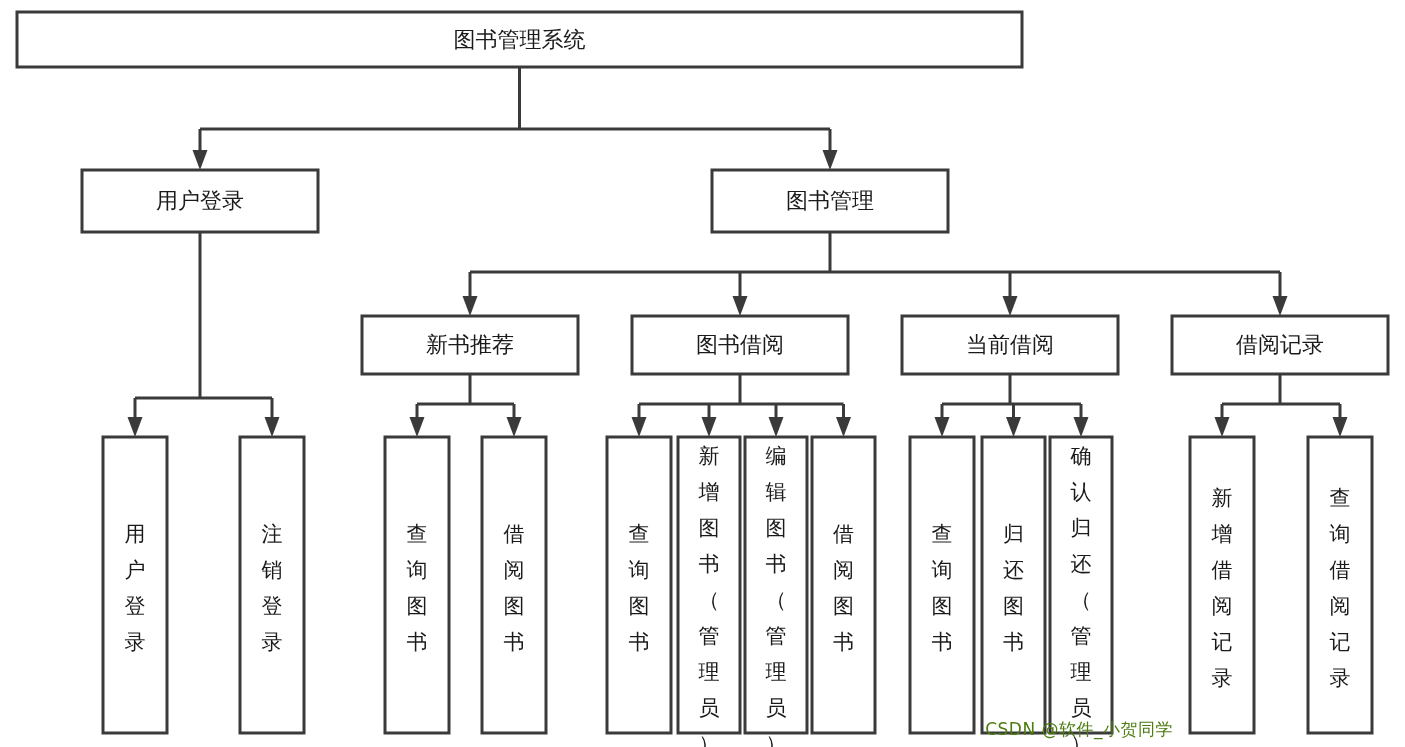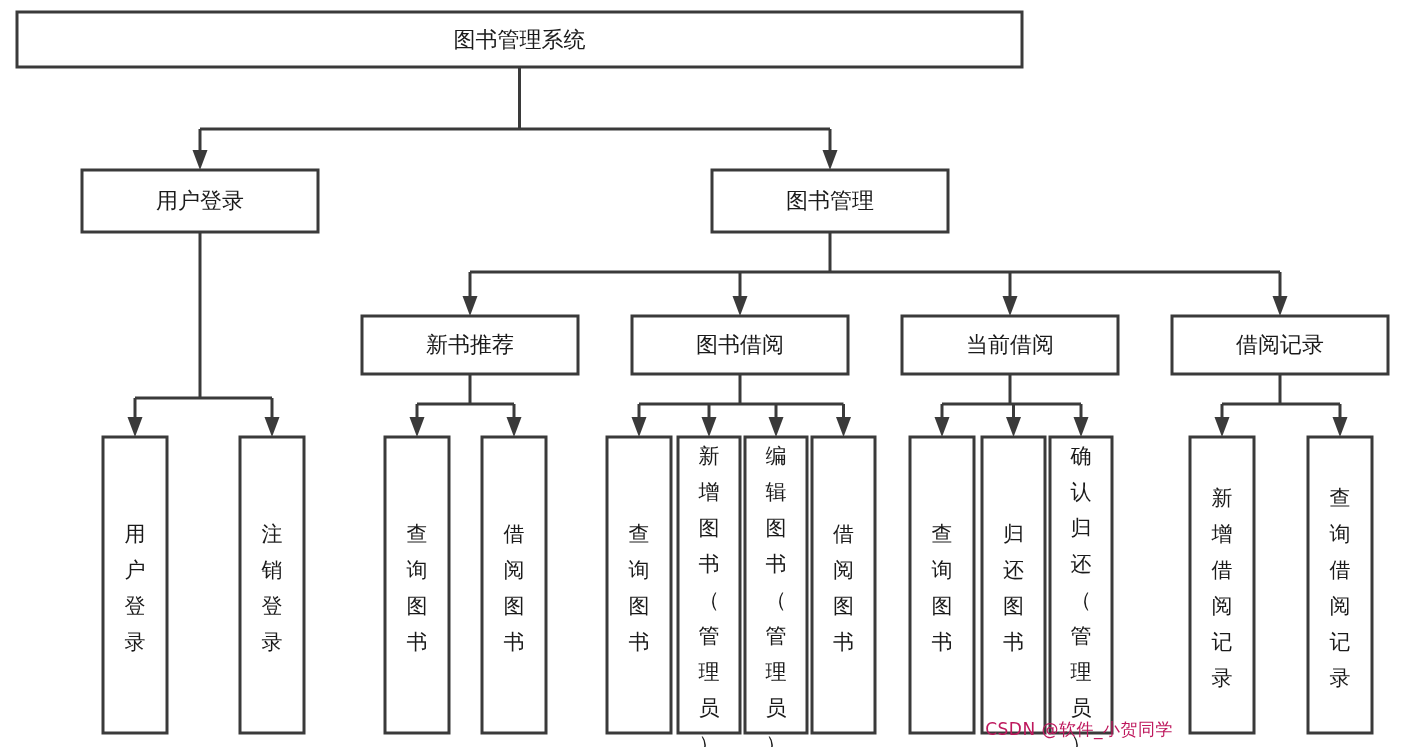--- a/index.html
+++ b/index.html
@@ -54,21 +54,21 @@
     font-size: 21px;
     fill: #1a1a1a;
     text-anchor: middle;
   }
   .watermark-text {
     position: absolute;
     right: 8px;
     bottom: 6px;
     font-family: "DejaVu Sans", "Liberation Sans", sans-serif;
     font-size: 17px;
-    color: #be185d;
+    color: #4d7c0f;
     white-space: nowrap;
     letter-spacing: 0.5px;
     pointer-events: none;
   }
 </style>
 </head>
 <body>
 
 <div id="diagram-root">
   <svg id="diagram-svg" viewBox="0 0 1405 747" xmlns="http://www.w3.org/2000/svg">

